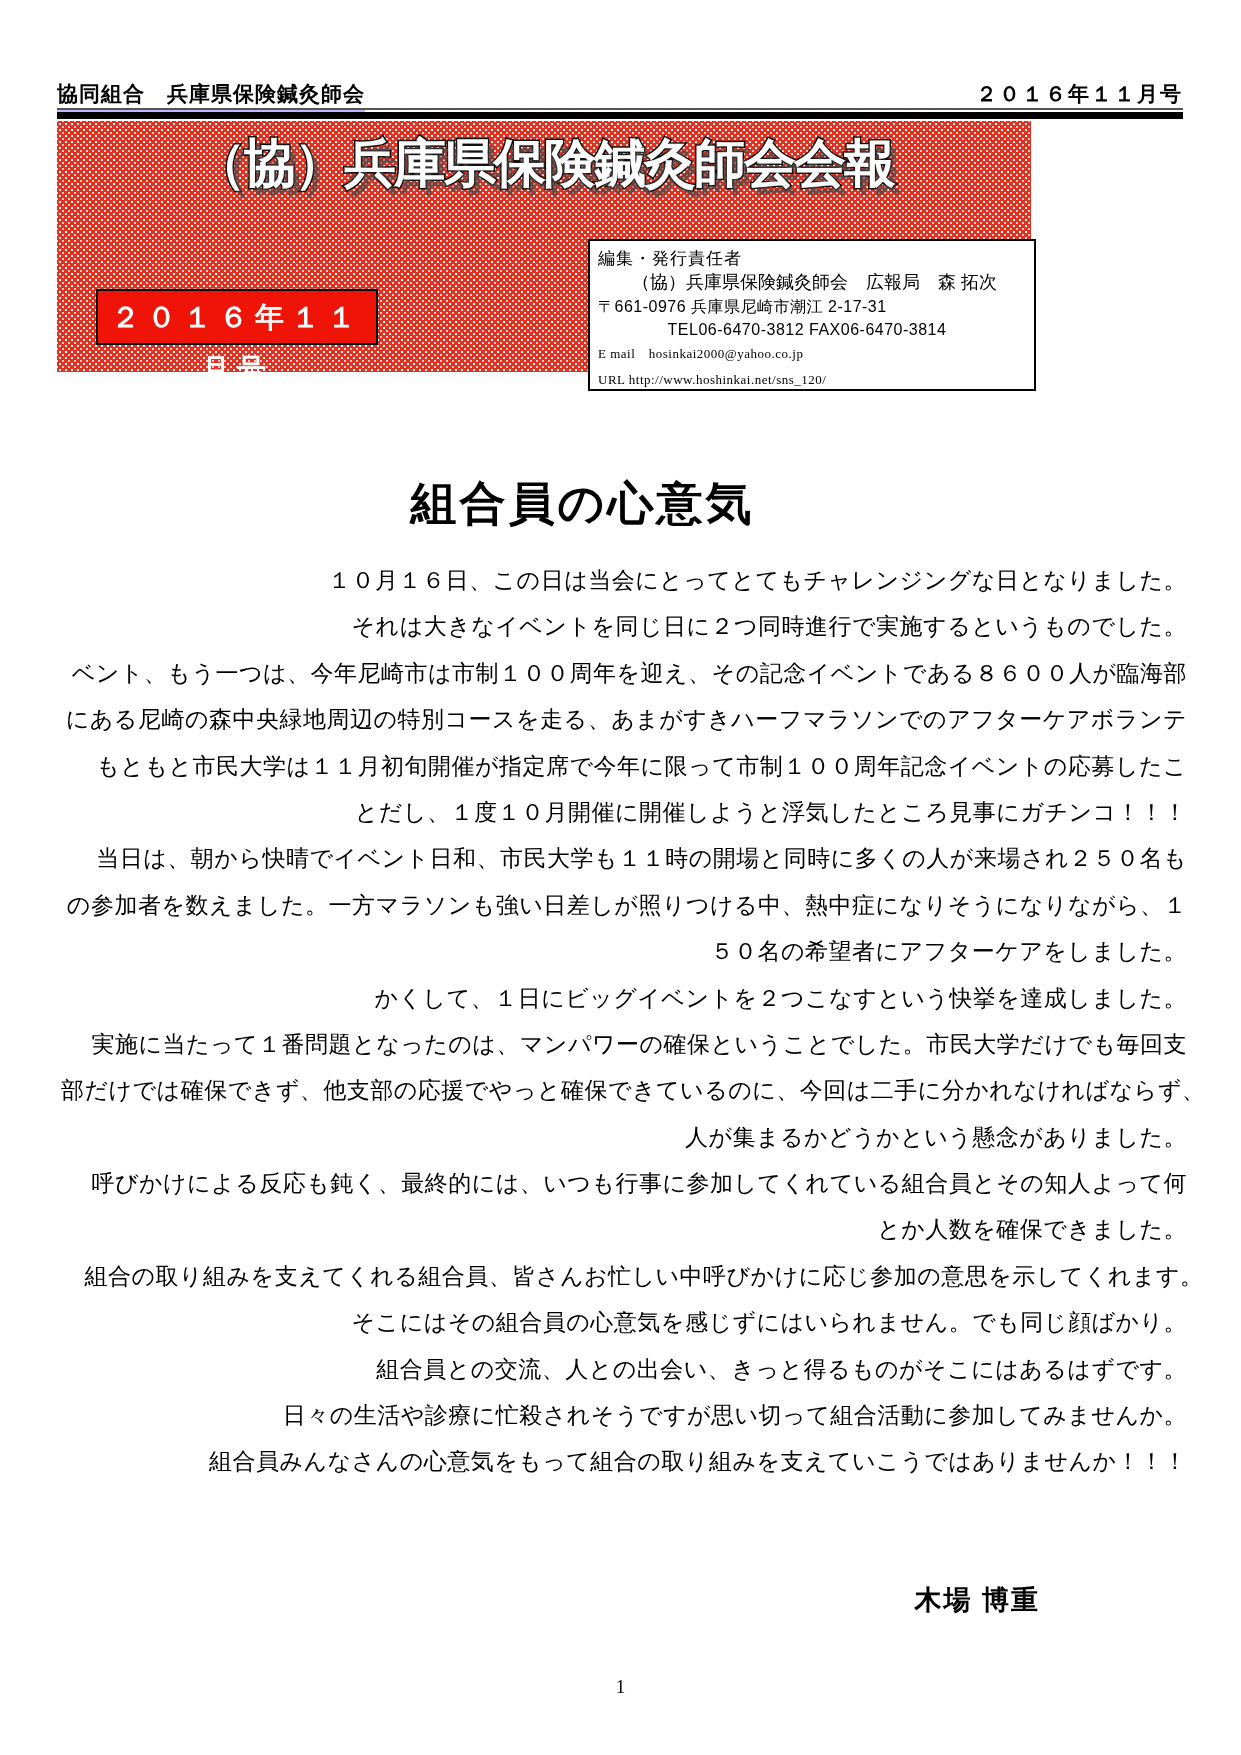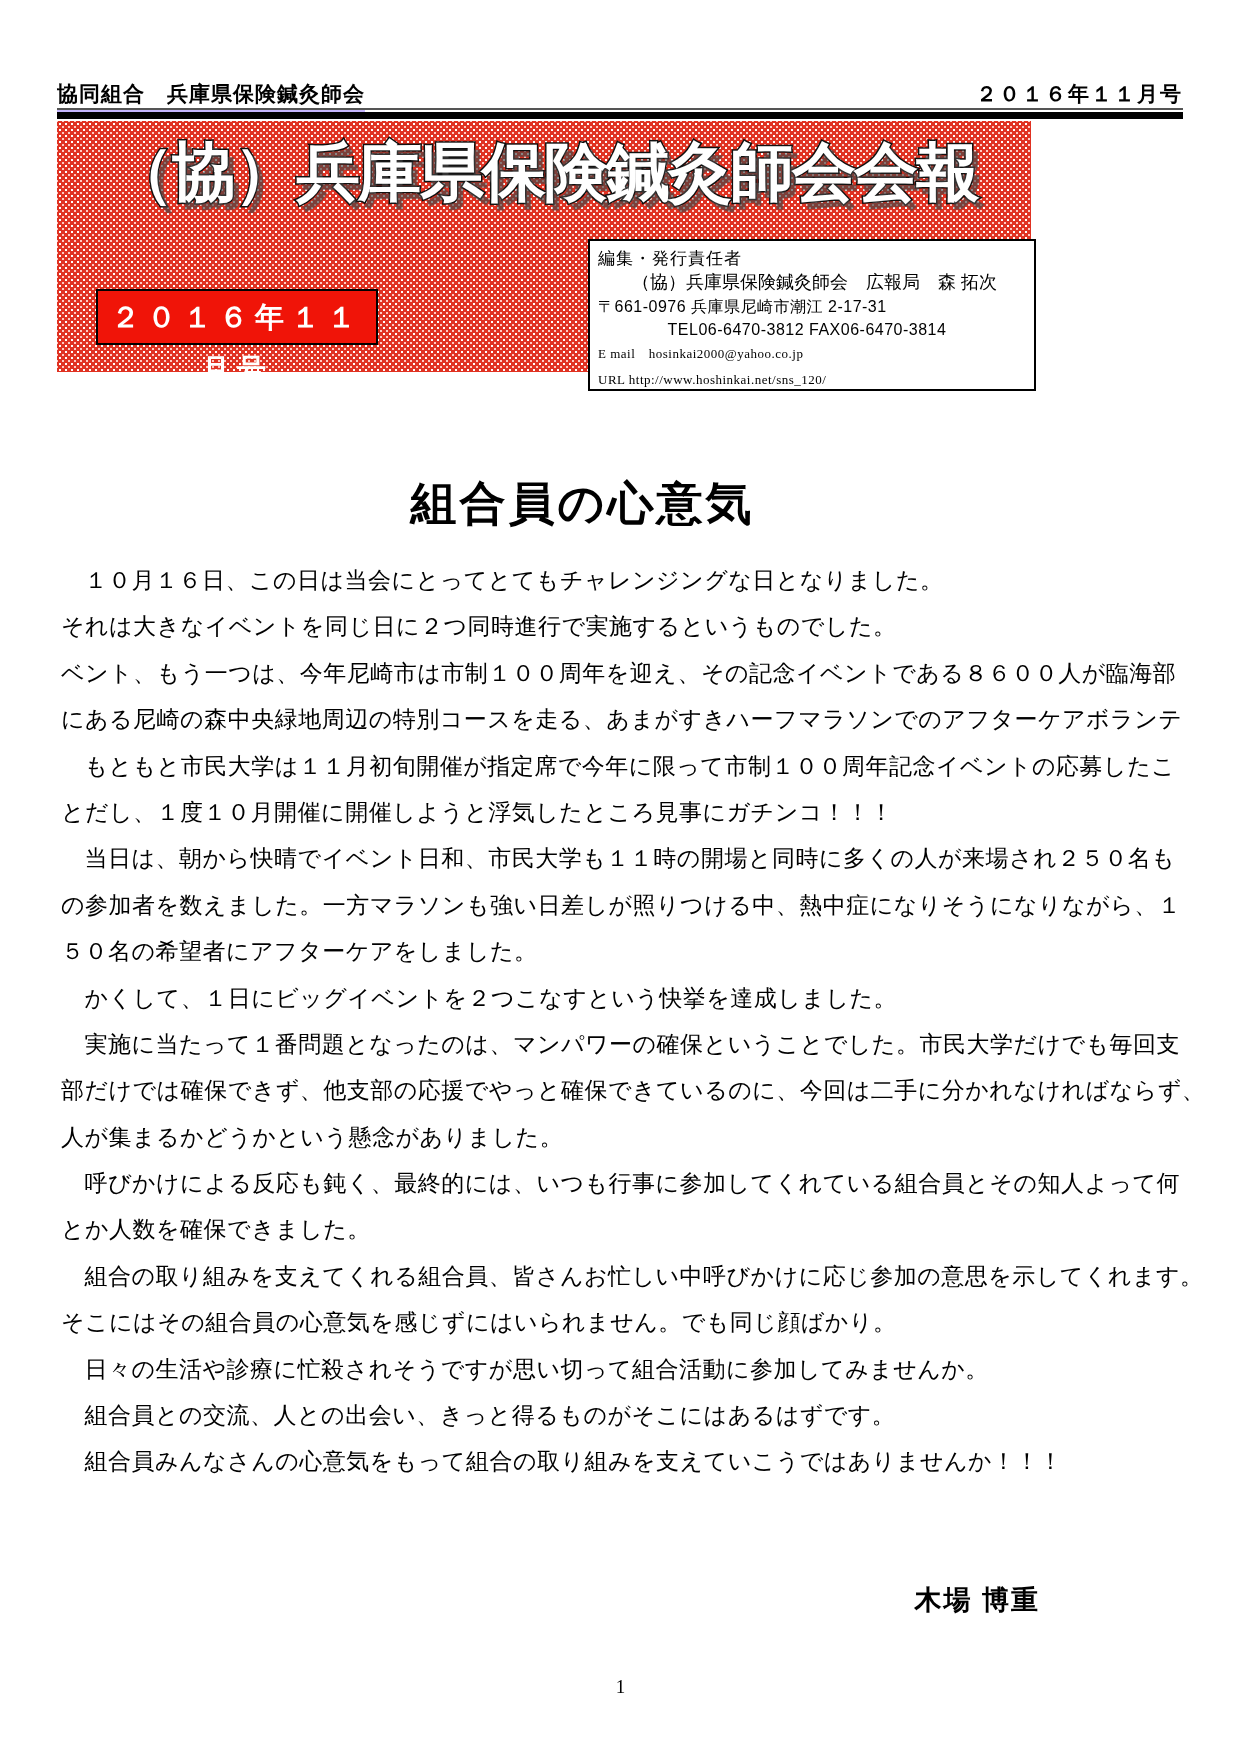--- a/index.html
+++ b/index.html
@@ -20,21 +20,21 @@
     position:absolute;left:57px;top:121px;width:974px;height:251px;
     background-color:var(--banner_red,#e03222);
     background-image:
       radial-gradient(var(--banner_dot_white,#ffffff) 27%, rgba(0,0,0,0) 30%),
       radial-gradient(var(--banner_dot_pink,#ffc9c2) 30%, rgba(0,0,0,0) 33%);
     background-size:6px 6px,6px 6px;
     background-position:0 0,3px 3px;
   }
   .banner-title{
     position:absolute;left:0;top:8px;width:100%;text-align:center;
-    font-size:64px;font-weight:900;white-space:nowrap;letter-spacing:-2px;
+    font-size:52px;font-weight:900;white-space:nowrap;letter-spacing:-2px;
     color:#ffffff;
     -webkit-text-stroke:3px #111;paint-order:stroke fill;
     text-shadow:6px 7px 1px rgba(70,70,70,0.65);
   }
   .issue-box{
     position:absolute;left:39px;top:168px;width:278px;height:52px;
     background:var(--issue_box_red,#f01408);border:2px solid #000;
     color:#fff;font-size:29px;font-weight:bold;letter-spacing:7px;
     text-align:center;line-height:52px;
   }
@@ -55,20 +55,21 @@
   
   .article-title{
     position:absolute;left:0;top:473px;width:1241px;margin:0;
     text-align:center;font-size:46px;font-weight:900;letter-spacing:3px;
     transform:translateX(-38px);
   }
   .body{position:absolute;left:61px;top:557px;width:1126px;}
   .bl{
     height:46.4px;line-height:46.4px;font-size:23px;letter-spacing:0.5px;
     white-space:nowrap;
+    text-align:right;
   }
   .signature{
     position:absolute;right:201px;top:1582px;font-size:27px;font-weight:bold;letter-spacing:2px;
   }
   .page-number{
     position:absolute;left:0;top:1676px;width:1241px;text-align:center;
     font-family:"Liberation Serif","DejaVu Serif",serif;font-size:19px;
   }
 </style>
 </head>
@@ -114,22 +115,22 @@
     <div class="bl">の参加者を数えました。一方マラソンも強い日差しが照りつける中、熱中症になりそうになりながら、１</div>
     <div class="bl">５０名の希望者にアフターケアをしました。</div>
     <div class="bl">　かくして、１日にビッグイベントを２つこなすという快挙を達成しました。</div>
     <div class="bl">　実施に当たって１番問題となったのは、マンパワーの確保ということでした。市民大学だけでも毎回支</div>
     <div class="bl">部だけでは確保できず、他支部の応援でやっと確保できているのに、今回は二手に分かれなければならず、</div>
     <div class="bl">人が集まるかどうかという懸念がありました。</div>
     <div class="bl">　呼びかけによる反応も鈍く、最終的には、いつも行事に参加してくれている組合員とその知人よって何</div>
     <div class="bl">とか人数を確保できました。</div>
     <div class="bl">　組合の取り組みを支えてくれる組合員、皆さんお忙しい中呼びかけに応じ参加の意思を示してくれます。</div>
     <div class="bl">そこにはその組合員の心意気を感じずにはいられません。でも同じ顔ばかり。</div>
+    <div class="bl">　組合員との交流、人との出会い、きっと得るものがそこにはあるはずです。</div>
     <div class="bl">　日々の生活や診療に忙殺されそうですが思い切って組合活動に参加してみませんか。</div>
-    <div class="bl">　組合員との交流、人との出会い、きっと得るものがそこにはあるはずです。</div>
     <div class="bl">　組合員みんなさんの心意気をもって組合の取り組みを支えていこうではありませんか！！！</div>
   </div>
 
   <div class="signature">木場 博重</div>
 
   <div class="page-number">1</div>
 
 </div>
 
 </body></html>

